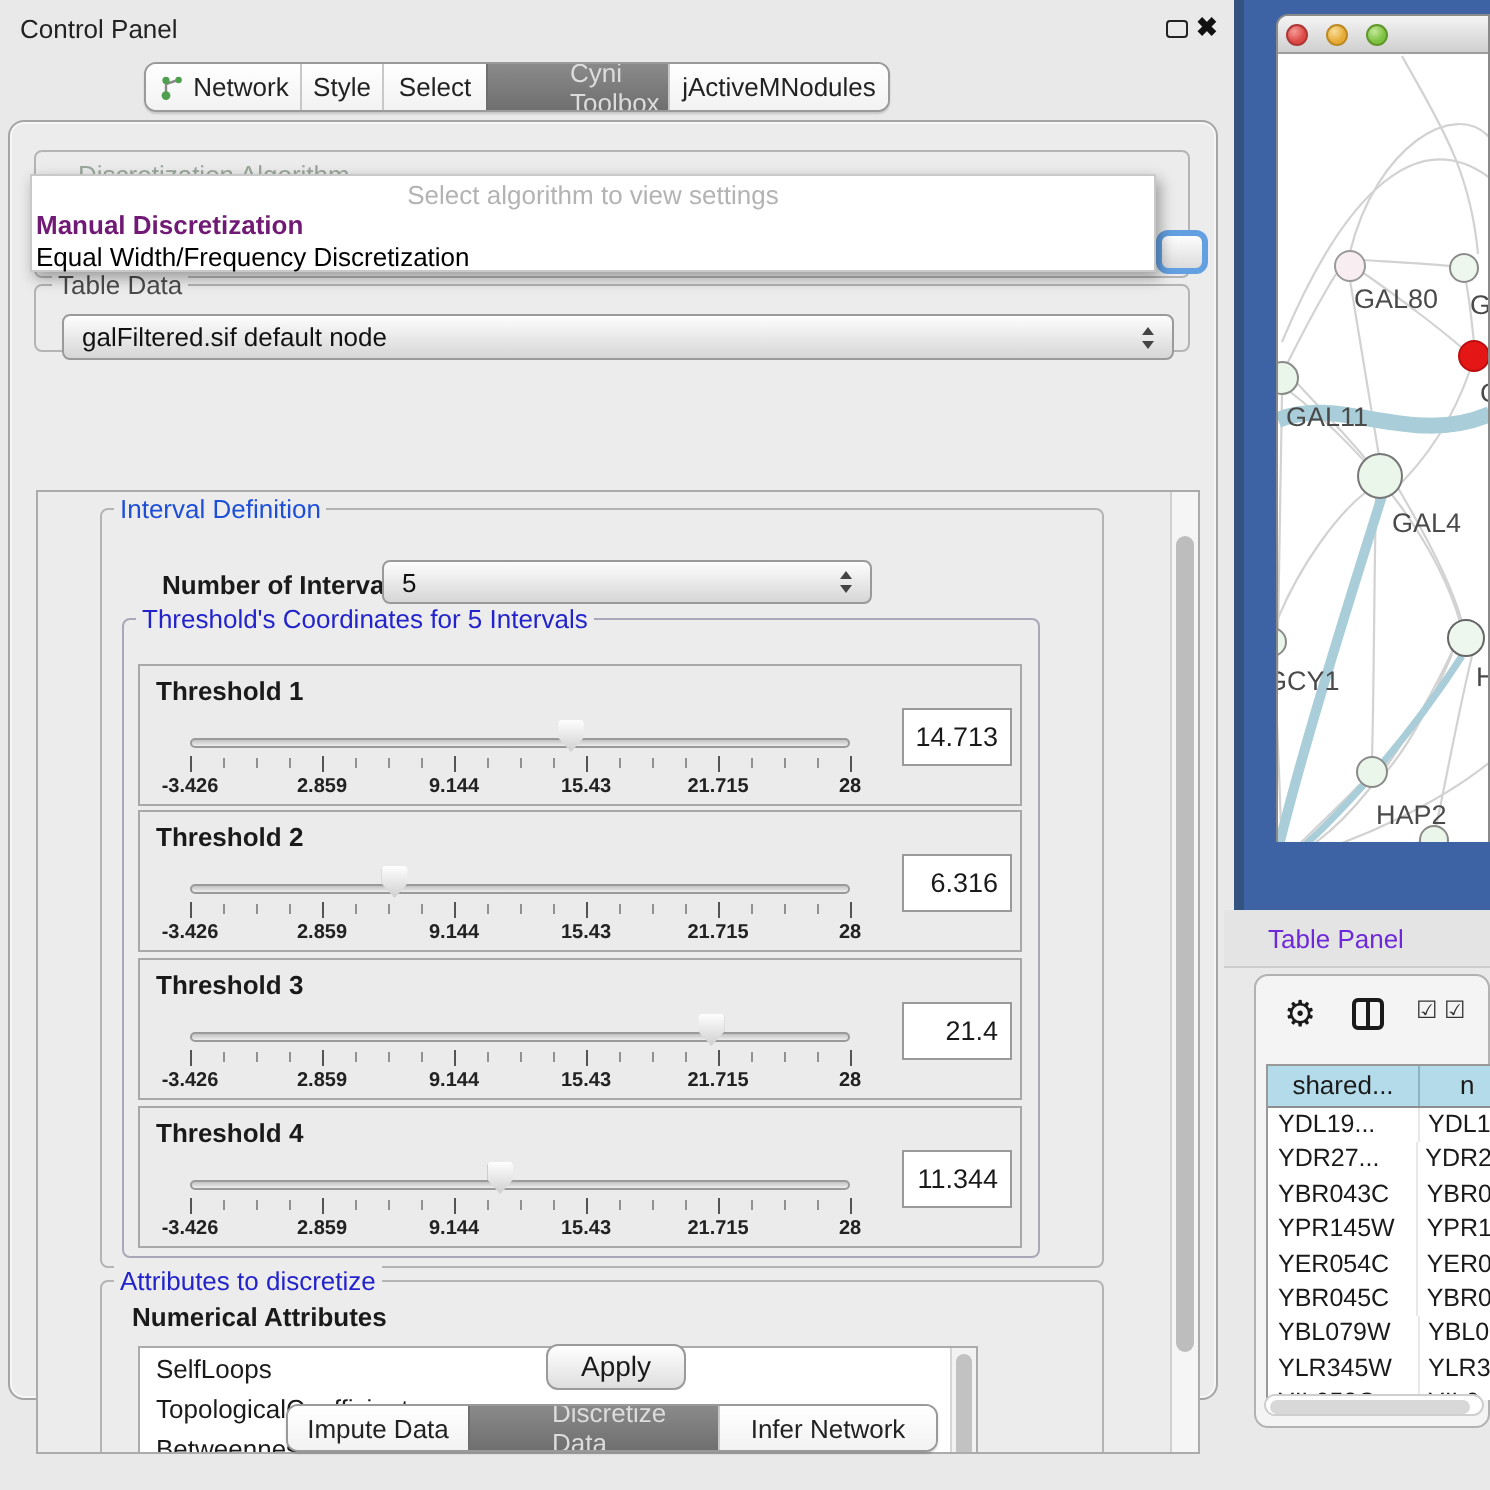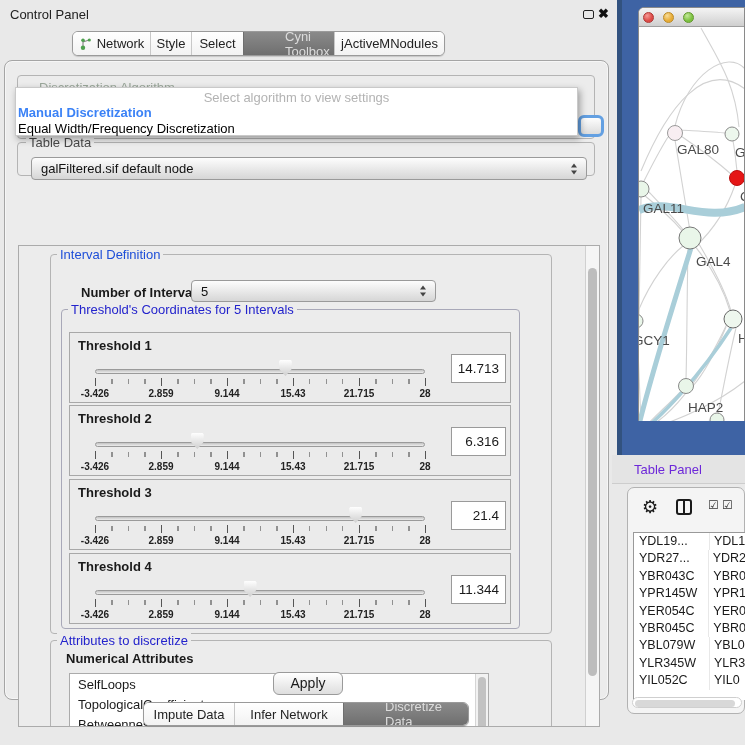--- a/index.html
+++ b/index.html
@@ -28,21 +28,21 @@
   .grouplabel { position:absolute; font-size:13px; background:#ececec; padding:0 3px; white-space:nowrap; }
 
   
   #algo-group { left:12px; top:14px; width:578px; height:64px; }
   #algo-label { left:18px; top:4px; color:#9aa79a; }
   #algo-combo-ring { left:560px; top:39px; width:26px; height:22px; border:3px solid #63a0e2; border-radius:6px; background:linear-gradient(#fdfdfd,#dcdcdc); }
 
   
   #algo-popup { left:10px; top:26px; width:563px; height:49px; background:#fff; border:1px solid #c9c9c9; box-shadow:2px 3px 7px rgba(0,0,0,.35); z-index:30; }
   #popup-placeholder { position:absolute; top:2px; left:0; width:100%; text-align:center; font-size:13px; color:#b3b3b3; }
-  #popup-item-1 { position:absolute; top:17px; left:2px; font-size:13px; font-weight:bold; color:#3b82f6; }
+  #popup-item-1 { position:absolute; top:17px; left:2px; font-size:13px; font-weight:bold; color:#701a75; }
   #popup-item-2 { position:absolute; top:33px; left:2px; font-size:13px; color:#000; }
 
   
   #tabledata-group { left:12px; top:65px; width:578px; height:34px;margin-top:16px; }
   #tabledata-label { left:8px; top:-8px; color:#4a4a4a; }
   .combo { position:absolute; background:linear-gradient(#fdfdfd,#d6d6d6); border:1px solid #9a9a9a; border-radius:4px; font-size:13px; color:#111; display:flex; align-items:center; padding-left:9px; }
   .spinner { position:absolute; right:8px; top:50%; transform:translateY(-50%); width:7px; height:11px; }
   .spinner:before, .spinner:after { content:""; position:absolute; left:0; border-left:3.5px solid transparent; border-right:3.5px solid transparent; }
   .spinner:before { top:0; border-bottom:4.5px solid #444; }
   .spinner:after { bottom:0; border-top:4.5px solid #444; }
@@ -302,25 +302,25 @@
   </div>
 
   <div class="abs" id="apply-btn" style="position:absolute">Apply</div>
 </div>
 
 <div class="abs" id="bottom-tabs">
   <div class="seg-bar">
     <div class="seg" style="width:90px">
         <span>Impute Data</span>
       </div>
+    <div class="seg sel" style="width:125px">
+        <span>Discretize Data</span>
+      </div>
     <div class="seg" style="width:109px">
         <span>Infer Network</span>
-      </div>
-    <div class="seg sel" style="width:125px">
-        <span>Discretize Data</span>
       </div>
   </div>
 </div>
 
 <div class="abs" id="net-frame"></div>
 <div class="abs" id="mac-window">
   <div id="mac-titlebar">
     <div class="light" id="light-red"></div>
     <div class="light" id="light-yellow"></div>
     <div class="light" id="light-green"></div>
@@ -387,20 +387,24 @@
   <span id="tablepanel-title">Table Panel</span>
 </div>
 <div class="abs" id="tablepanel-bg"></div>
 <div class="abs" id="table-subpanel">
   <span id="gear-icon">⚙</span>
   <span id="col-icon"></span>
   <span class="check-icon" id="check1">☑</span>
   <span class="check-icon" id="check2">☑</span>
 
   <div id="node-table">
+    <div id="table-head">
+      <div class="th" id="th1">shared...</div>
+      <div class="th" id="th2">n</div>
+    </div>
     <div>
         <div class="trow">
           <div class="tc1">YDL19...</div>
           <div class="tc2">YDL1</div>
         </div>
         <div class="trow">
           <div class="tc1">YDR27...</div>
           <div class="tc2">YDR2</div>
         </div>
         <div class="trow">

